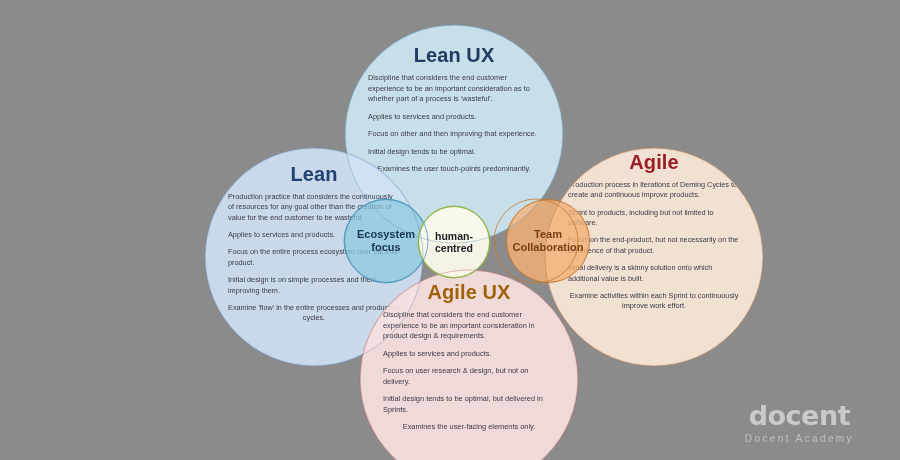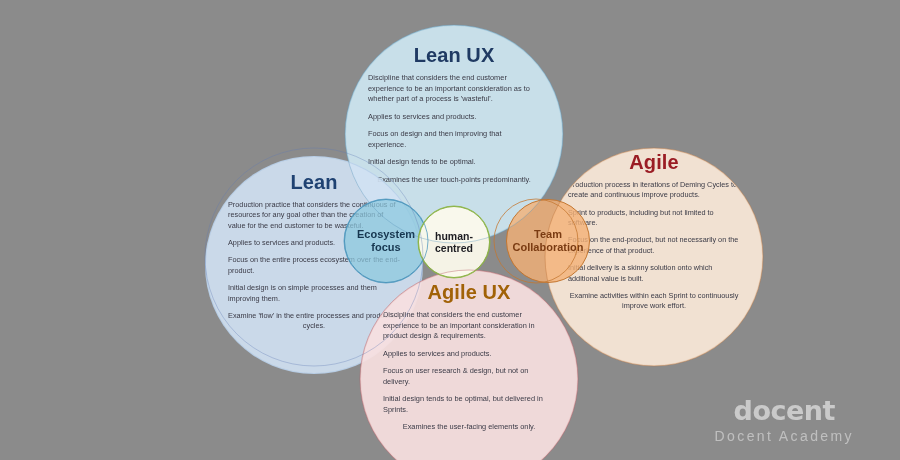--- a/index.html
+++ b/index.html
@@ -31,21 +31,21 @@
     overflow: hidden;
   }
 
   .c-leanux {
     left: 345px;  top: 25px;
     width: 218px; height: 218px;
     background: rgba(205, 230, 241, 0.92);
     border: 1px solid rgba(150, 195, 215, 0.45);
   }
   .c-lean {
-    left: 205px;  top: 156px;
+    left: 205px;  top: 148px;
     width: 218px; height: 218px;
     background: rgba(208, 225, 243, 0.90);
     border: 1px solid rgba(160, 190, 225, 0.45);
   }
   .c-agile {
     left: 545px;  top: 148px;
     width: 218px; height: 218px;
     background: rgba(250, 232, 216, 0.92);
     border: 1px solid rgba(225, 190, 160, 0.45);
   }
@@ -153,49 +153,49 @@
     z-index: 9;
   }
   .wm-main {
     font-size: 27px;
     font-weight: bold;
     letter-spacing: -0.5px;
     line-height: 1;
     font-family: "DejaVu Sans", sans-serif;
   }
   .wm-sub {
-    font-size: 14px;
+    font-size: 10px;
     letter-spacing: 2.4px;
     margin-top: 4px;
     color: rgba(255,255,255,0.45);
   }
 </style>
 </head>
 <body>
 
 <div id="canvas">
 
   <div class="big-circle c-leanux">
     <div class="big-inner">
       <div class="big-title t-leanux">Lean UX</div>
       <div class="big-body">
         <p>Discipline that considers the end customer experience to be an important consideration as to whether part of a process is 'wasteful'.</p>
         <p>Applies to services and products.</p>
-        <p>Focus on design and then improving that experience.</p>
+        <p>Focus on other and then improving that experience.</p>
         <p>Initial design tends to be optimal.</p>
         <p class="center">Examines the user touch-points predominantly.</p>
       </div>
     </div>
   </div>
 
   <div class="big-circle c-lean">
     <div class="big-inner">
       <div class="big-title t-lean">Lean</div>
       <div class="big-body">
-        <p>Production practice that considers the continuous of resources for any goal other than the creation of value for the end customer to be wasteful.</p>
+        <p>Production practice that considers the continuously of resources for any goal other than the creation of value for the end customer to be wasteful.</p>
         <p>Applies to services and products.</p>
         <p>Focus on the entire process ecosystem over the end-product.</p>
         <p>Initial design is on simple processes and them improving them.</p>
         <p class="center">Examine 'flow' in the entire processes and production cycles.</p>
       </div>
     </div>
   </div>
 
   <div class="big-circle c-agile">
     <div class="big-inner">

